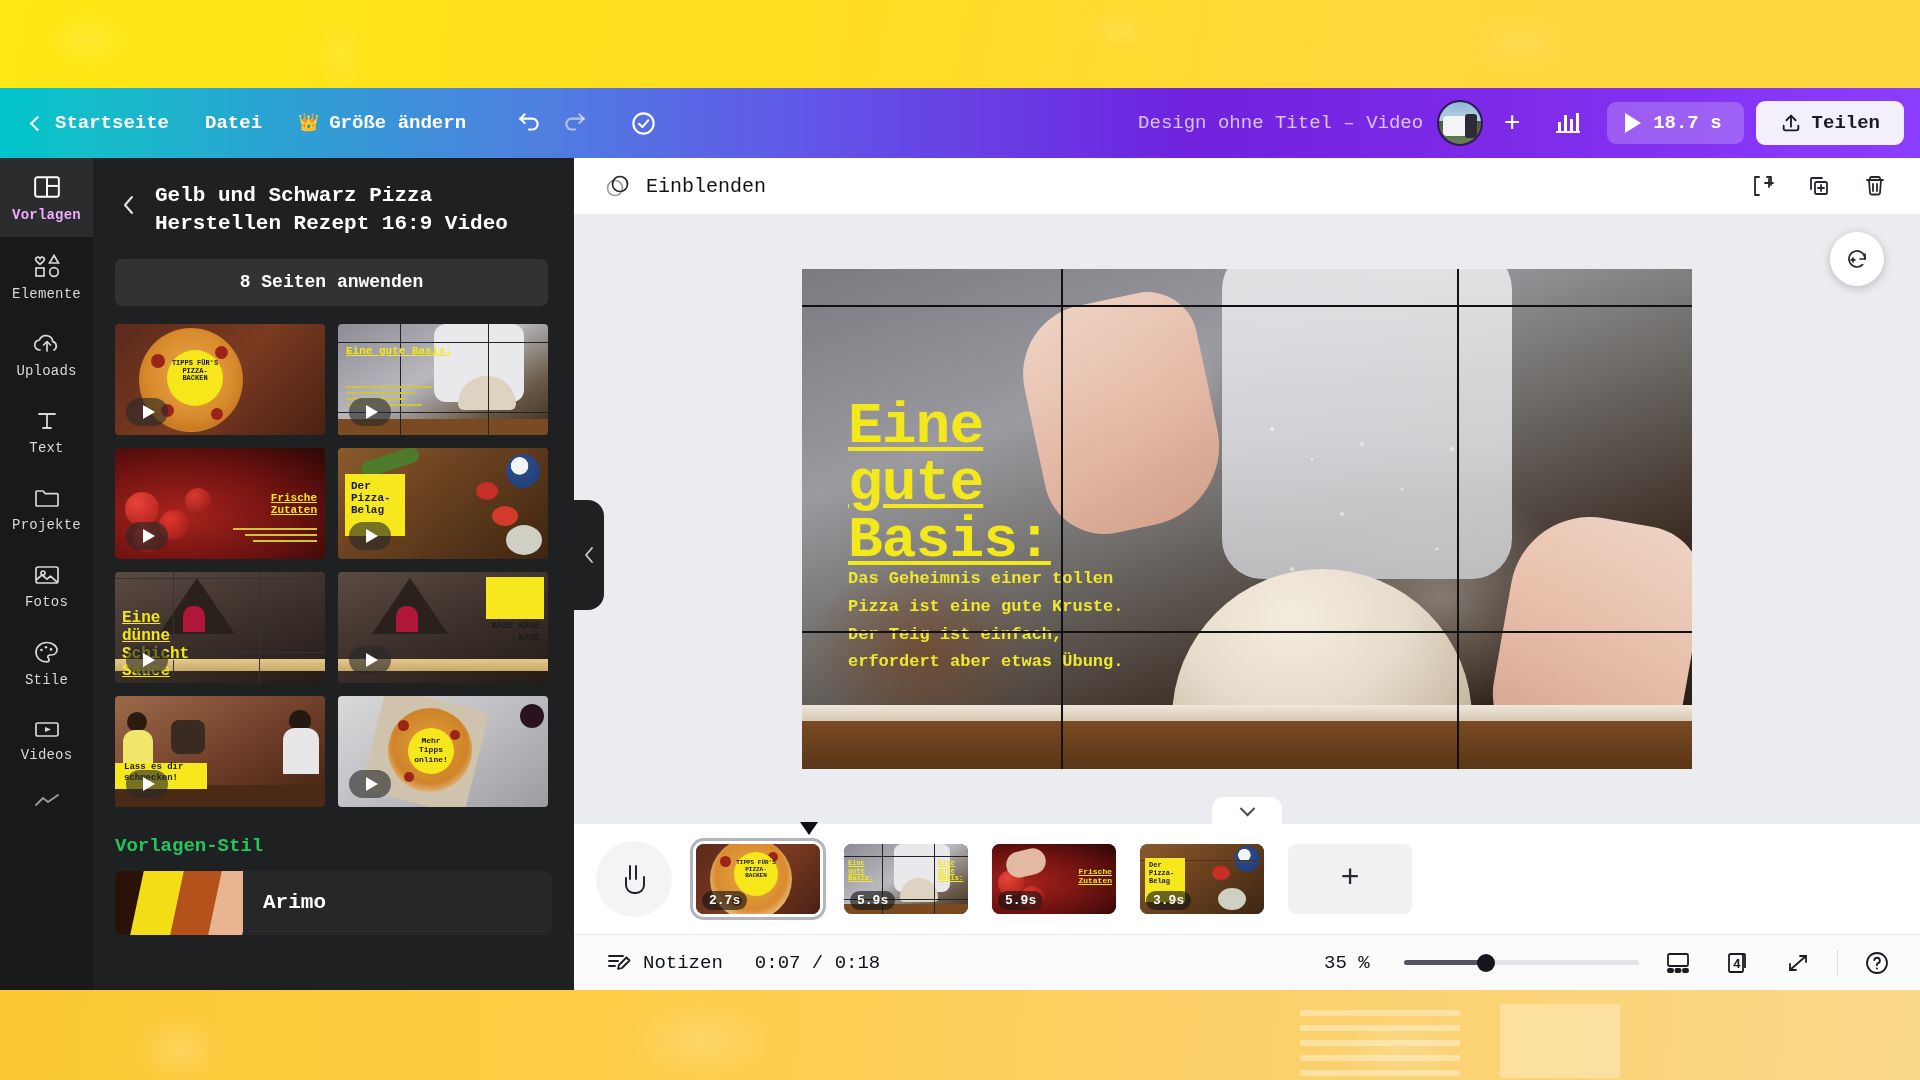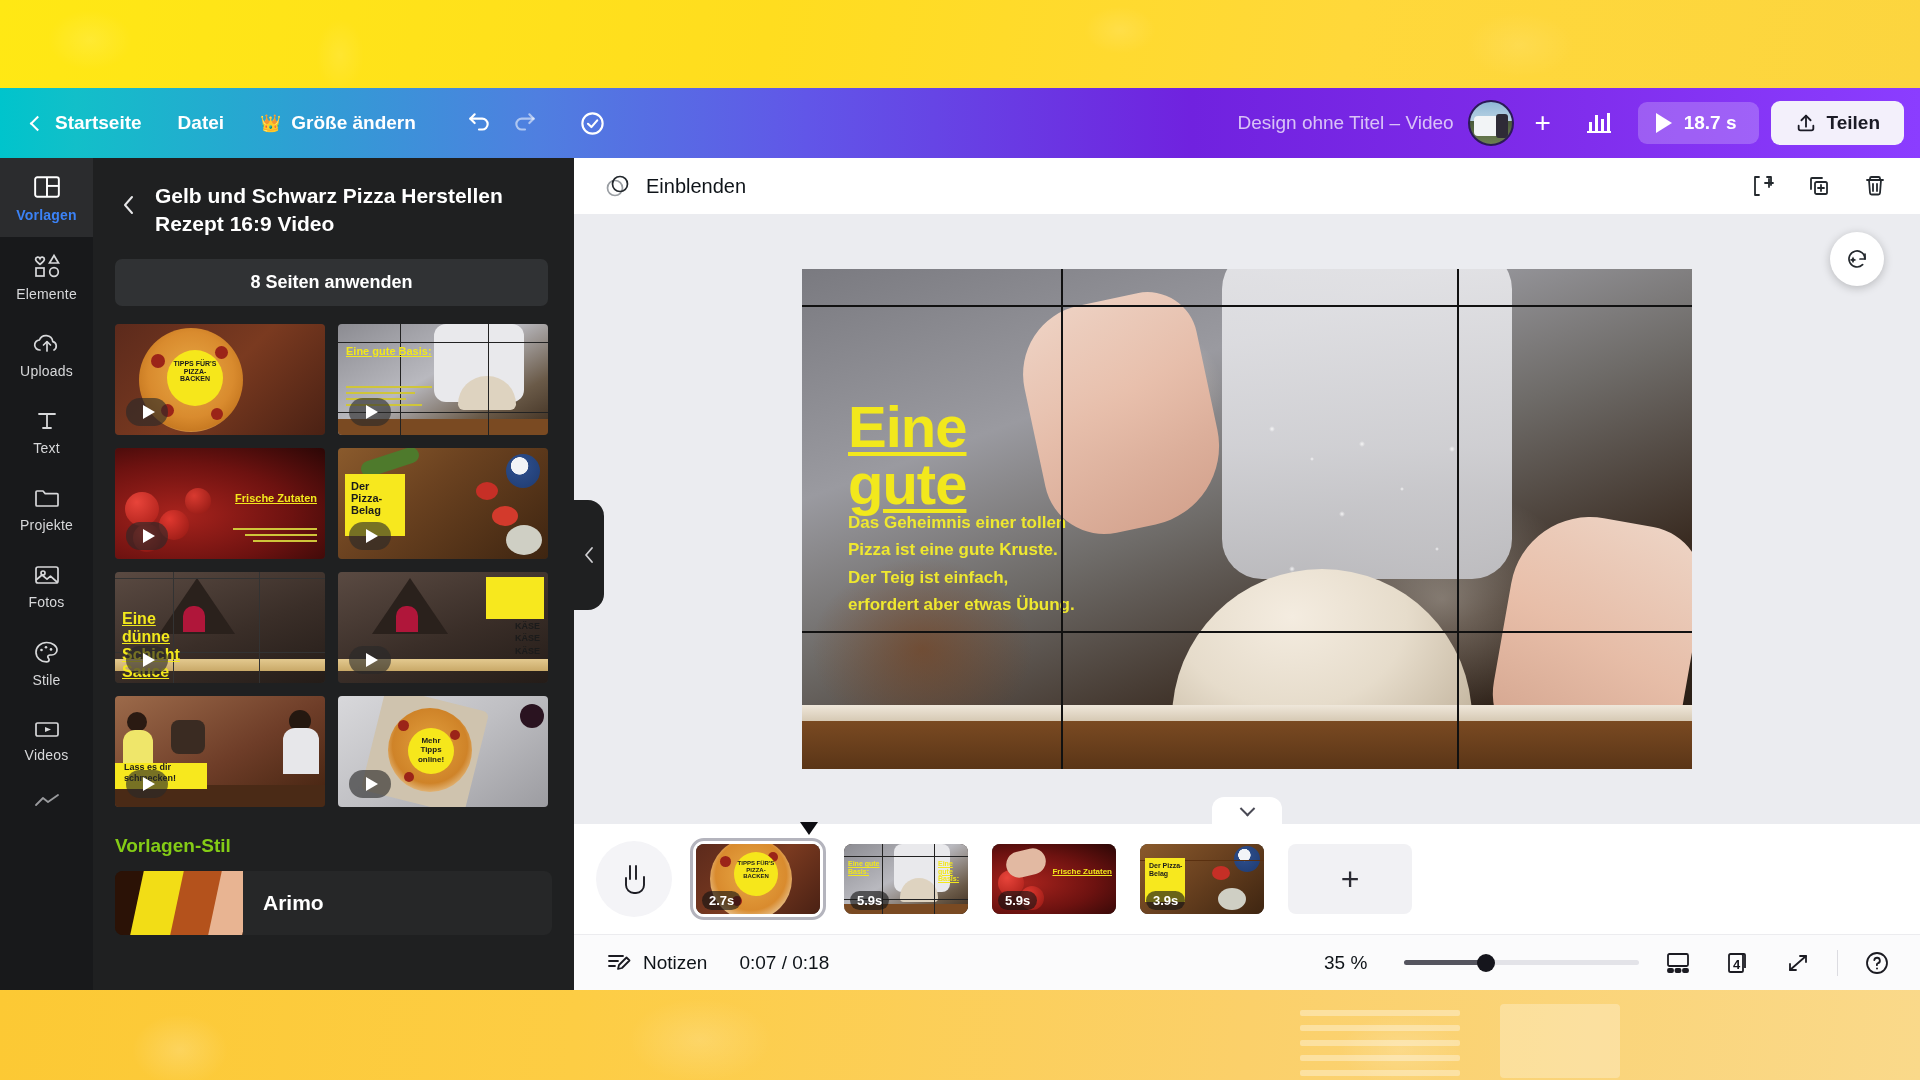--- a/index.html
+++ b/index.html
@@ -1,21 +1,21 @@
 <!DOCTYPE html>
 <html><head>
 <meta charset="utf-8">
 <style>
   * { box-sizing: border-box; margin: 0; padding: 0; }
   html, body {
     width: 1920px; height: 1080px; overflow: hidden;
     font-family: "Liberation Sans", sans-serif;
     background: #1b1b1b;
   }
-  #app { position: relative; width: 1920px; height: 1080px; }
+  #app { position: relative; width: 1920px; height: 1080px; font-family: Liberation Mono, monospace; }
 
   
   .banner { position: absolute; left: 0; width: 1920px; overflow: hidden; }
   .banner-top { top: 0; height: 88px;
     background:
       radial-gradient(ellipse 70px 50px at 90px 40px, rgba(255,255,255,.12), transparent 60%),
       radial-gradient(ellipse 40px 60px at 340px 55px, rgba(255,255,255,.10), transparent 60%),
       radial-gradient(ellipse 60px 40px at 1120px 30px, rgba(255,255,255,.12), transparent 60%),
       radial-gradient(ellipse 90px 55px at 1520px 45px, rgba(255,255,255,.10), transparent 60%),
       linear-gradient(100deg,#ffe814 0%, #ffdd1f 40%, #ffd83a 70%, #fcd53f 100%);
@@ -57,36 +57,36 @@
   .tri { width:0;height:0;border-left:16px solid #fff;border-top:10px solid transparent;border-bottom:10px solid transparent;}
   .dur { font-size:19px; font-weight:700; color:#fff; }
   .share-btn { display:flex; align-items:center; gap:10px; background:#f3f0fb; color:#1b1b26; border-radius:9px;
                padding: 11px 24px; font-size:19px; font-weight:600; cursor:pointer; }
 
   
   .rail { position:absolute; left:0; top:158px; width:93px; height:832px; background:#18191b; }
   .rail-item { width:93px; padding: 16px 0 14px; display:flex; flex-direction:column; align-items:center; gap:7px; cursor:pointer;}
   .rail-item .lbl { font-size:14px; color:#d7d8da; letter-spacing:.2px;}
   .rail-item.active { background:#2b2c2e; }
-  .rail-item.active .lbl { color:#3b82f6; font-weight:600;}
+  .rail-item.active .lbl { color:#f0abfc; font-weight:600;}
   .rail svg { display:block; }
 
   
   .panel { position:absolute; left:93px; top:158px; width:481px; height:832px; background:#1f2021; overflow:hidden;}
   .panel-head { display:flex; align-items:flex-start; gap:14px; padding: 24px 26px 0 22px;}
   .panel-back { width:26px; height:34px; display:flex; align-items:center; justify-content:center; cursor:pointer; flex:0 0 auto; margin-top:6px;}
   .panel-title { color:#fff; font-size:21px; font-weight:700; line-height:1.35; }
   .apply-btn { margin: 20px 26px 0 22px; height:47px; background:#303234; border-radius:7px; color:#fff;
                display:flex; align-items:center; justify-content:center; font-size:18px; font-weight:600; cursor:pointer;}
   .grid { display:grid; grid-template-columns: 1fr 1fr; gap:13px; padding: 18px 26px 0 22px;}
   .thumb { position:relative; height:111px; border-radius:4px; overflow:hidden; cursor:pointer; background:#2a2b2d;}
   .thumb .play { position:absolute; left:11px; bottom:9px; width:42px; height:28px; border-radius:14px; background:rgba(40,40,40,.62);
                  display:flex; align-items:center; justify-content:center;}
   .thumb .play .t { width:0;height:0;border-left:12px solid #fff;border-top:7px solid transparent;border-bottom:7px solid transparent; margin-left:3px;}
-  .stil-h { color:#84cc16; font-size:19px; font-weight:700; padding: 28px 22px 0; }
+  .stil-h { color:#22c55e; font-size:19px; font-weight:700; padding: 28px 22px 0; }
   .stil-card { margin: 14px 22px 0; height:64px; background:#262728; border-radius:8px; display:flex; align-items:center; overflow:hidden; cursor:pointer;}
   .stil-sw { width:128px; height:64px; flex:0 0 auto; position:relative; overflow:hidden; background:#2b1206;}
   .stil-sw i { position:absolute; top:0; bottom:0; }
   .stil-name { color:#fff; font-size:21px; font-weight:600; padding-left:20px; }
   .panel-collapse { position:absolute; left:574px; top:500px; width:30px; height:110px; background:#1f2021;
                     border-radius:0 16px 16px 0; display:flex; align-items:center; justify-content:center; cursor:pointer; z-index:5;}
 
   
   .editor { position:absolute; left:574px; top:158px; width:1346px; height:832px; background:#fff; }
   .ed-top { height:56px; display:flex; align-items:center; justify-content:space-between; padding: 0 24px 0 18px; background:#fff;}
@@ -554,20 +554,21 @@
         <div class="hand-l"></div>
         <div class="flour"></div>
         <div class="dough"></div>
         <div class="hand-r"></div>
         <div class="counter-top"></div>
         <div class="counter"></div>
 
         <div class="stage-text">
           <div class="st-h">Eine</div>
           <div class="st-h">gute</div>
+          <div class="st-h">Basis:</div>
           <div class="st-b">
             <p>Das Geheimnis einer tollen</p>
             <p>Pizza ist eine gute Kruste.</p>
             <p>Der Teig ist einfach,</p>
             <p>erfordert aber etwas Übung.</p>
           </div>
         </div>
 
         <div class="guide h" style="top:36px;"></div>
         <div class="guide h" style="top:362px;"></div>

